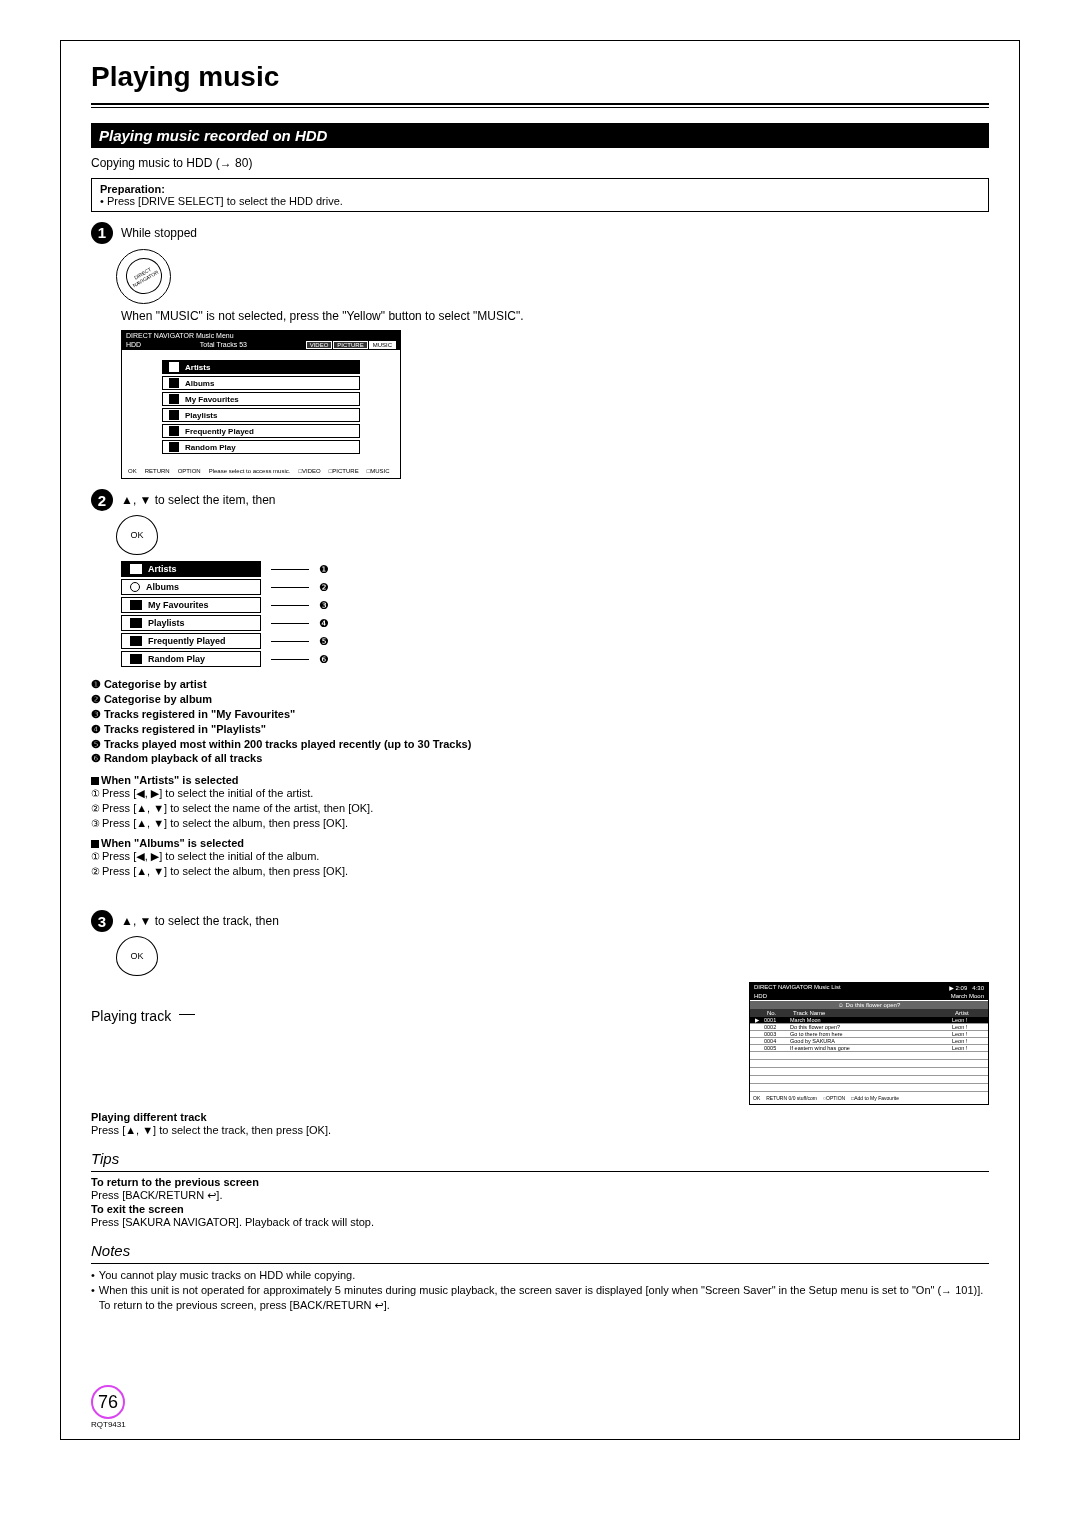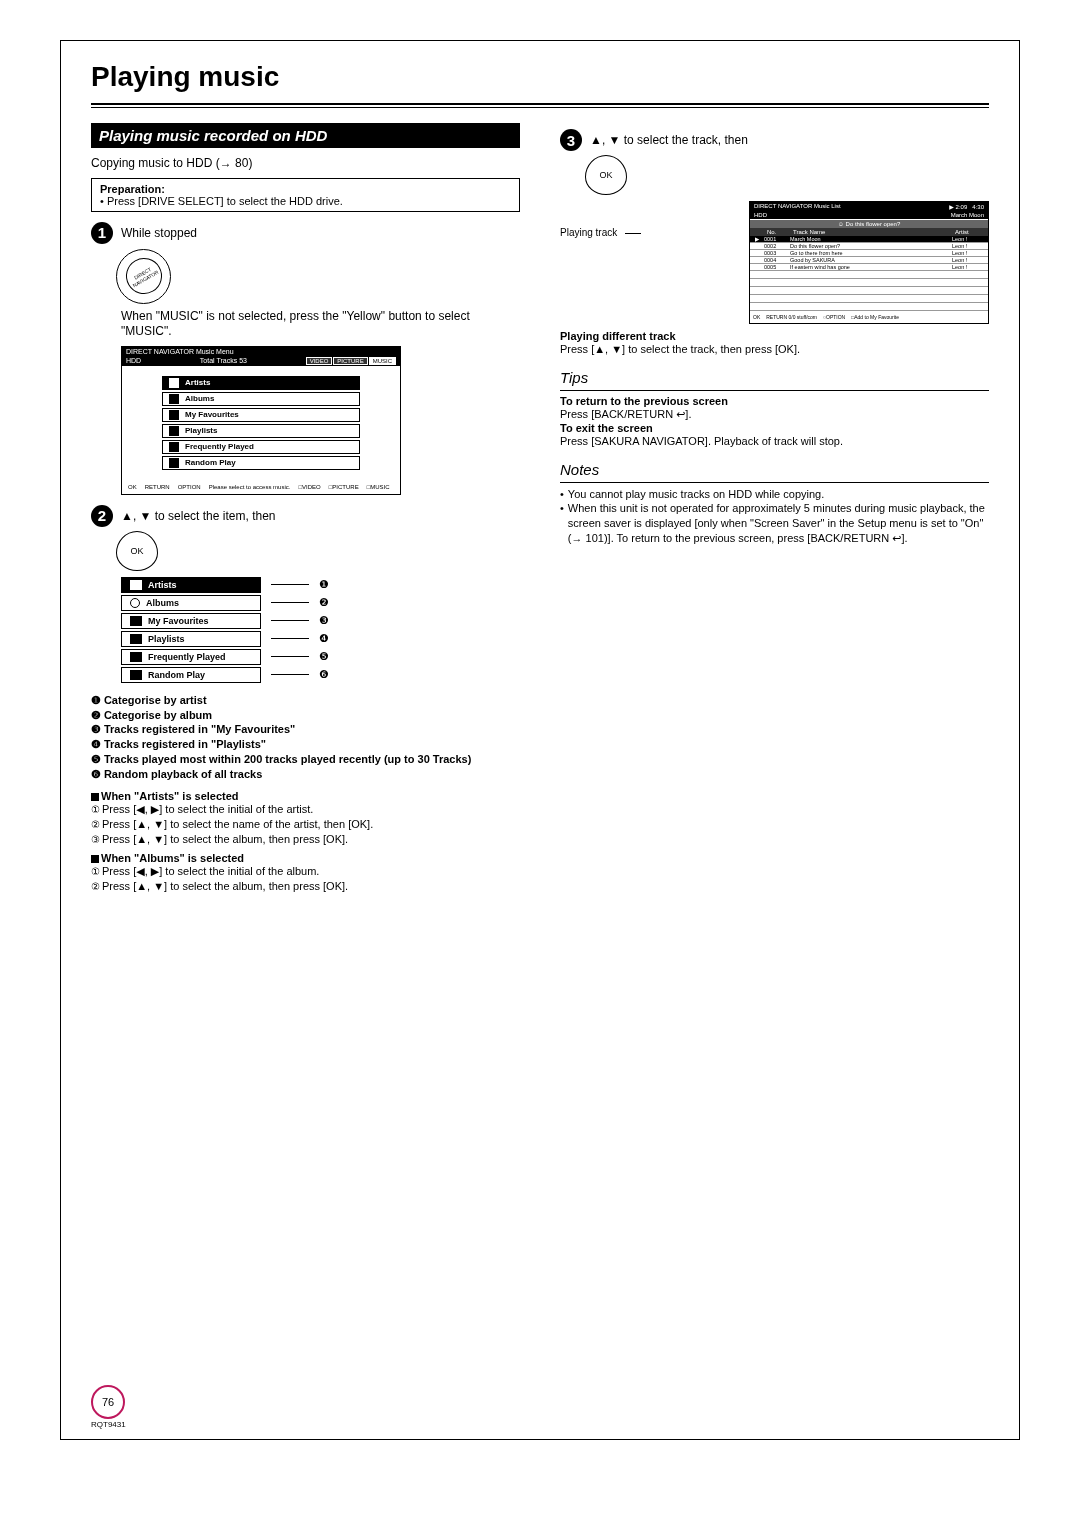--- a/index.html
+++ b/index.html
@@ -18,21 +18,21 @@
       min-height: 1400px;
       position: relative;
     }
     h1.title {
       font-size: 28px;
       font-weight: bold;
       margin-bottom: 10px;
     }
     .hr-thick { border: none; border-top: 2px solid #000; margin-bottom: 2px; }
     .hr-thin { border: none; border-top: 1px solid #000; margin-bottom: 15px; }
-    .columns { display: flex; gap: 40px; }
+    .columns { display: flex; gap: 26px; flex-direction: column; }
     .col { flex: 1; min-width: 0; }
     .section-header {
       background: #000;
       color: #fff;
       font-size: 15px;
       font-weight: bold;
       font-style: italic;
       padding: 4px 8px;
       margin-bottom: 8px;
     }
@@ -136,33 +136,33 @@
     .tl-body { }
     .tl-row { display: flex; border-bottom: 1px solid #999; font-size: 5.5px; }
     .tl-row.sel { background: #000; color: #fff; }
     .tl-row .c1 { width: 14px; text-align: center; }
     .tl-row .c2 { width: 26px; }
     .tl-row .c3 { flex: 1; }
     .tl-row .c4 { width: 36px; }
     .tl-row.empty { height: 8px; }
     .tl-footer { padding: 3px; font-size: 5px; display: flex; gap: 6px; }
     .playing-wrap { display: flex; align-items: flex-start; gap: 8px; margin: 6px 0; }
-    .playing-label { font-size: 10px; white-space: nowrap; margin-top: 26px; }
+    .playing-label { font-size: 14px; white-space: nowrap; margin-top: 26px; }
     .connector { border-top: 1px solid #000; width: 16px; margin-top: 32px; }
     .h3 { font-size: 15px; margin: 12px 0 4px 0; font-style: italic; }
     .bold-sm { font-weight: bold; font-size: 11px; }
     .tips-line { font-size: 11px; line-height: 1.35; }
     .bullet { font-size: 11px; line-height: 1.35; display: flex; gap: 4px; }
     .bullet .b { flex-shrink: 0; }
     .page-num {
       position: absolute;
       bottom: 20px;
       left: 30px;
-      font-size: 11px;
-      border: 2px solid #be185d;
+      font-size: 18px;
+      border: 2px solid #d946ef;
       border-radius: 50%;
       width: 34px;
       height: 34px;
       display: flex;
       align-items: center;
       justify-content: center;
     }
     .doc-id {
       position: absolute;
       bottom: 10px;

